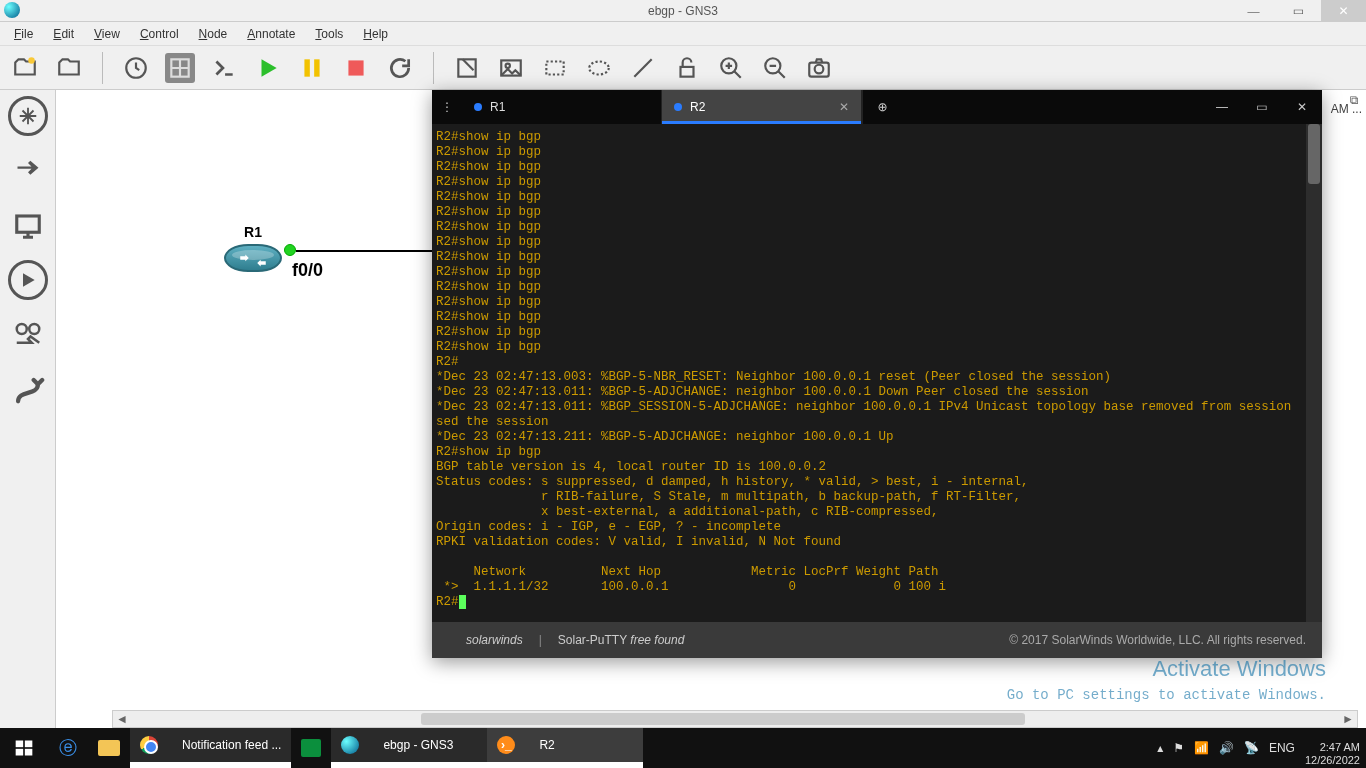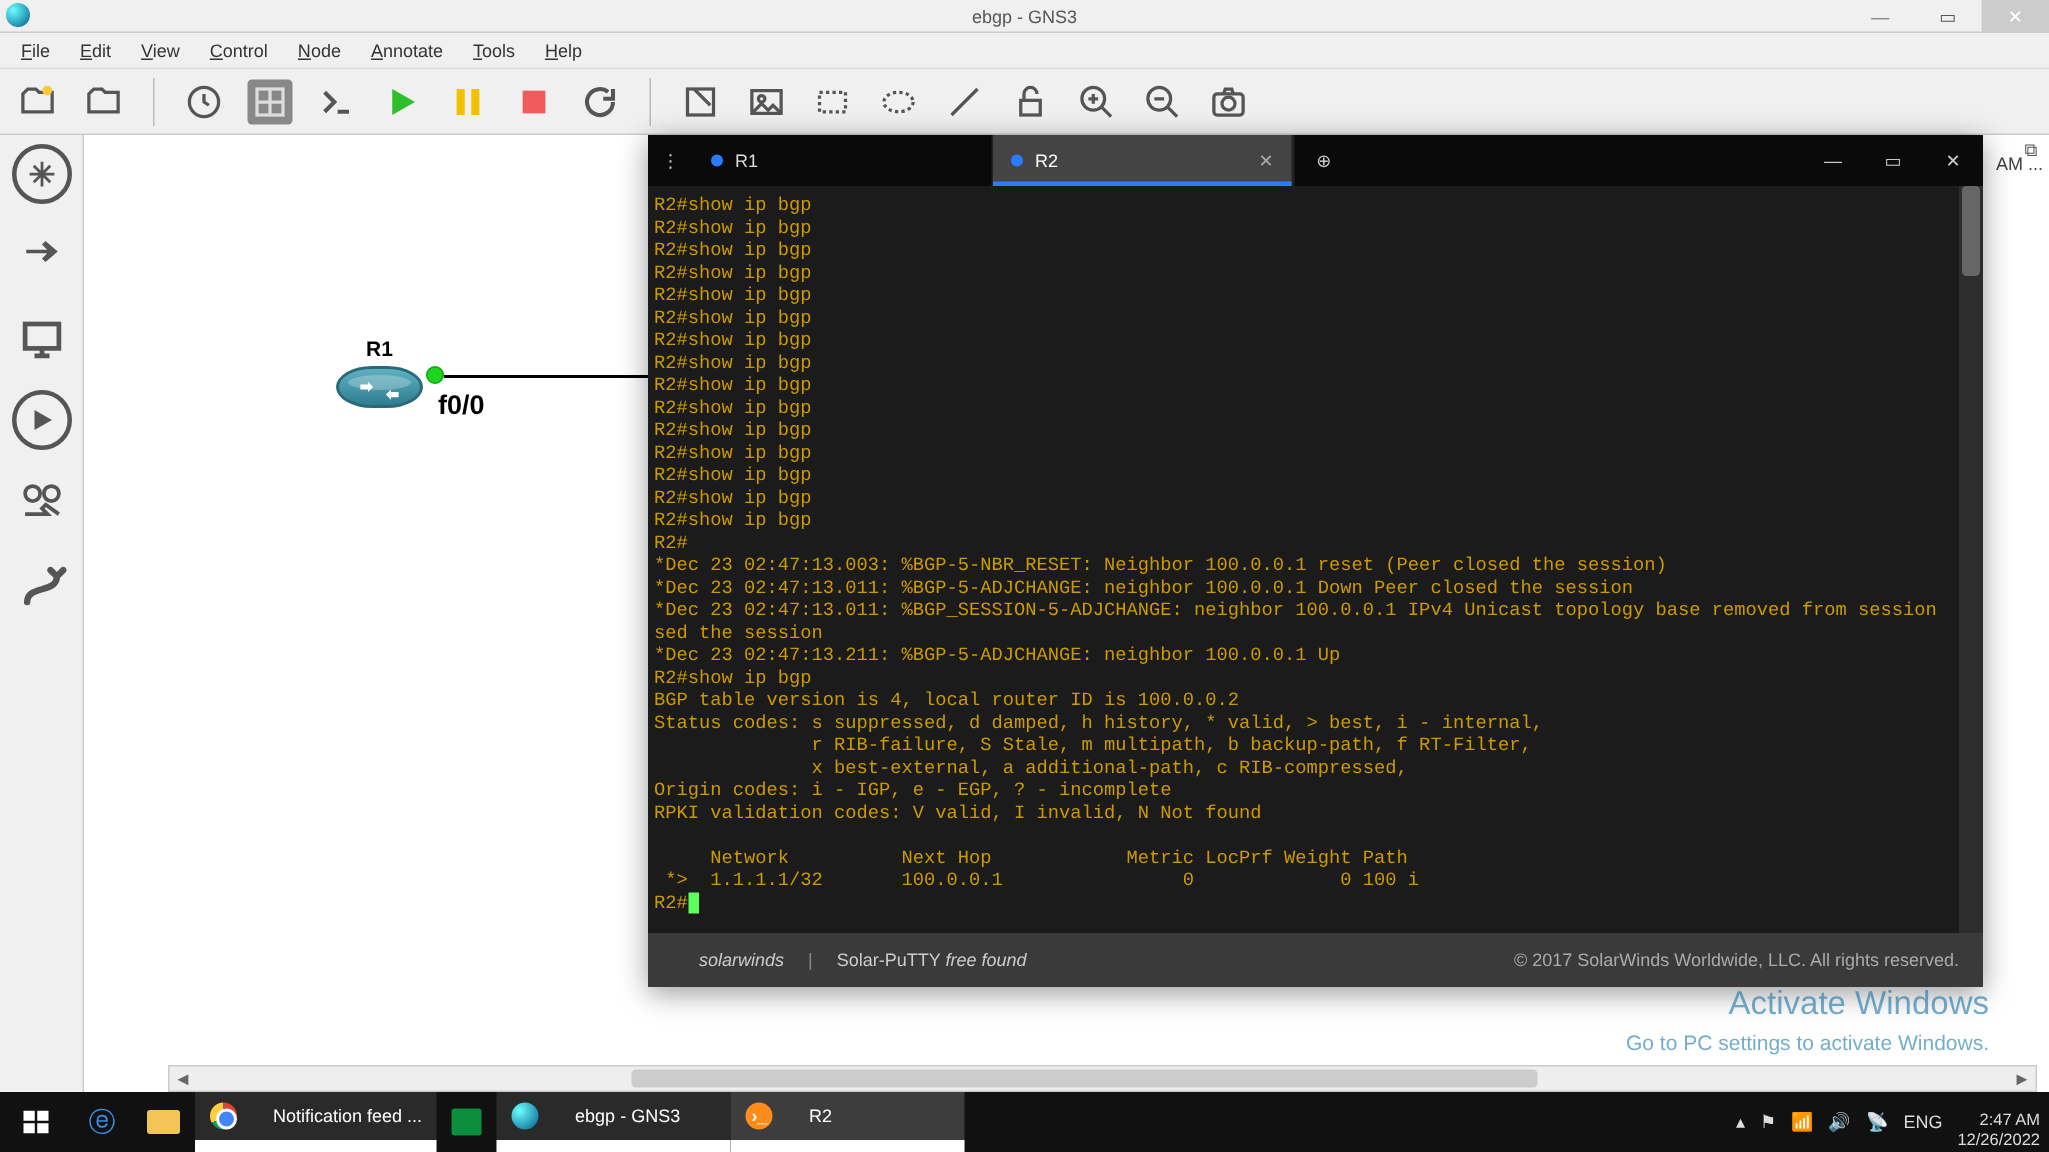--- a/index.html
+++ b/index.html
@@ -49,28 +49,28 @@
 .twinctl div{ width:40px; display:flex; align-items:center; justify-content:center; color:#ccc;}
 .term-body{ background:#1b1b1b; color:#cc9a00; font-family:Consolas,"Courier New",monospace; font-size:12.5px; line-height:15px; padding:6px 8px 6px 4px; white-space:pre; height:498px; overflow:hidden; position:relative; }
 .term-body .cursor{ background:#5cff5c; color:#000; }
 .term-scroll{ position:absolute; right:0; top:34px; width:16px; bottom:36px; background:#2d2d2d;}
 .term-scroll .sthumb{ position:absolute; left:2px; right:2px; top:0; height:60px; background:#666; border-radius:3px;}
 .term-footer{ height:36px; background:#3a3a3a; color:#ccc; display:flex; align-items:center; padding:0 16px; font-size:12px; gap:16px;}
 .term-footer .brand{ font-style:italic;margin-left:18px; }
 .term-footer .sep{ color:#888;}
 .term-footer .right{ margin-left:auto; color:#aaa;}
 .watermark{position:absolute; right:40px; bottom:60px; color:#0369a1; font-size:22px; opacity:.55; pointer-events:none; text-align:right; line-height:26px; z-index:60;}
-.watermark .sub{font-size:14px;}
+.watermark .sub{font-size:14px;font-family:Liberation Mono, monospace;}
 .am-badge{position:absolute; right:4px; top:102px; color:#404040; font-size:12px; z-index:40;}
 .maxicon{position:absolute; right:0; top:90px; width:24px; height:20px; color:#555; display:flex;align-items:center;justify-content:center; z-index:40;}
 
 .taskbar{ position:absolute; left:0; right:0; bottom:0; height:40px; background:#111; display:flex; align-items:center; }
 .task{ height:40px; display:flex; align-items:center; padding:0 10px; color:#fff; gap:8px; }
 .task.win{ width:48px; justify-content:center; }
-.task.group{ background:#2a2a2a; border-bottom:8px solid #ffffff; min-width:156px;gap:24px;}
+.task.group{ background:#2a2a2a; border-bottom:6px solid #ffffff; min-width:156px;gap:24px;}
 .task.group.active{ background:#3d3d3d; }
 .ticon{ width:20px; height:20px; display:flex; align-items:center; justify-content:center; }
 .ticon.ie{ color:#3a8ee6; font-size:18px;}
 .ticon.folder{ background:#f3c556; border-radius:2px; width:22px; height:16px;}
 .ticon.chrome{ border-radius:50%; width:18px; height:18px; background:conic-gradient(#db4437 0 120deg,#0f9d58 120deg 240deg,#ffcd40 240deg 360deg); position:relative;}
 .ticon.chrome::after{content:"";position:absolute;left:4px;top:4px;width:10px;height:10px;background:#4285f4;border-radius:50%;border:2px solid #fff;}
 .ticon.store{ background:#0b8f3d; width:20px; height:18px; border-radius:2px;}
 .ticon.gns3{ width:18px;height:18px;border-radius:50%;background:radial-gradient(circle at 30% 30%,#6bffff,#005b8a);}
 .ticon.term{ width:18px;height:18px;border-radius:50%;background:#ff8c1a;color:#fff;display:flex;align-items:center;justify-content:center;font-size:12px;font-weight:bold;}
 .tray{ margin-left:auto; display:flex; align-items:center; gap:10px; color:#ddd; padding-right:6px;}

